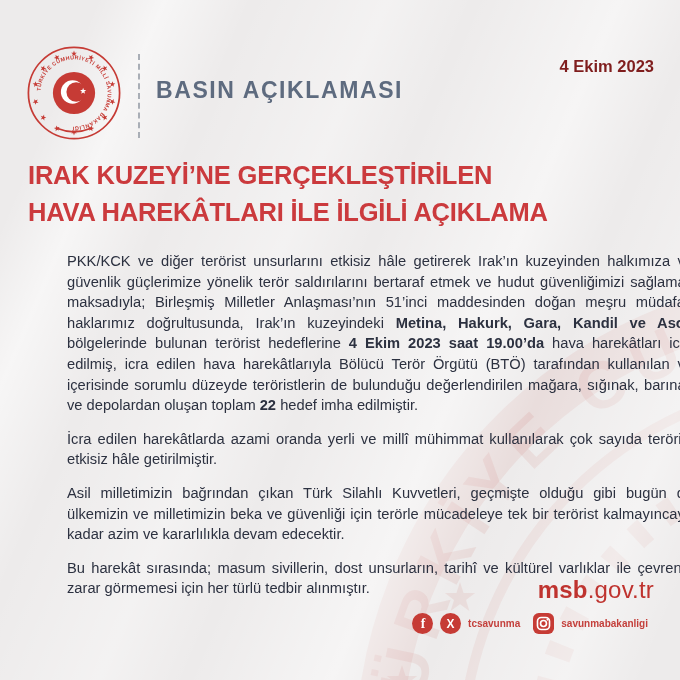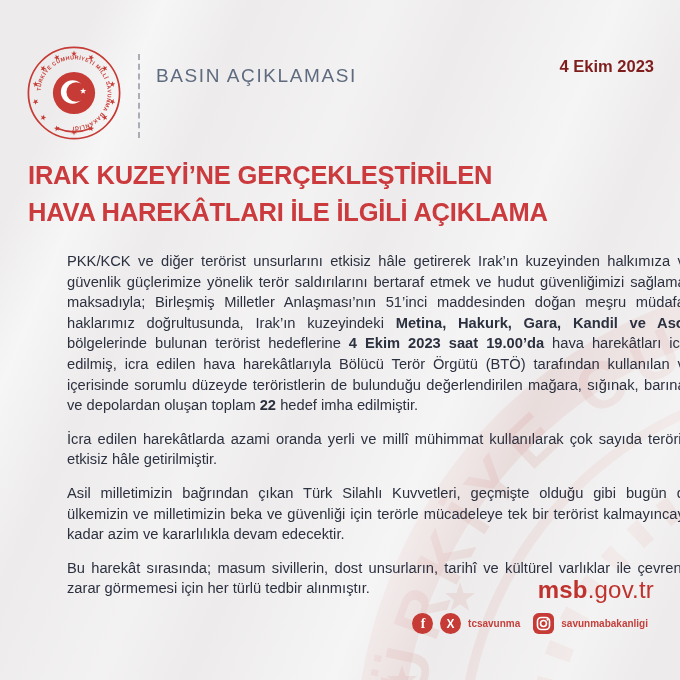--- a/index.html
+++ b/index.html
@@ -21,21 +21,21 @@
   .watermark { position:absolute; left:340px; top:258px; width:1000px; height:1000px; z-index:0; }
 
   .content { position:absolute; inset:0; z-index:2; }
 
   
   .logo { position:absolute; left:26px; top:45px; width:96px; height:96px; }
   .hdr-divider { position:absolute; left:138px; top:54px; height:84px; width:0;
     border-left:2px dashed #a9aeb6; }
   .hdr-text { position:absolute; left:156px; top:57px; }
   .ministry { font-size:22px; font-weight:700; color:#1b2945; letter-spacing:.4px; }
-  .subtitle { margin-top:8px; font-size:19px; font-weight:400; color:#5e6b7f; letter-spacing:1.6px; }
+  .subtitle { margin-top:20px; font-size:23px; font-weight:700; color:#5e6b7f; letter-spacing:1.6px; }
   .date { position:absolute; right:26px; top:57px; font-size:16.5px; font-weight:600; color:#7f1d1d; }
 
   
   .title { position:absolute; left:28px; top:157px; font-size:25.5px; font-weight:800;
     color:#cb3a3d; line-height:37px; letter-spacing:-.2px; }
 
   
   .body { position:absolute; left:28px; top:251px; width:626px;
     font-size:14.7px; line-height:20.6px; color:#2c3140; text-align:justify;margin-left:39px; }
   .body p { margin:0 0 13px 0; }

